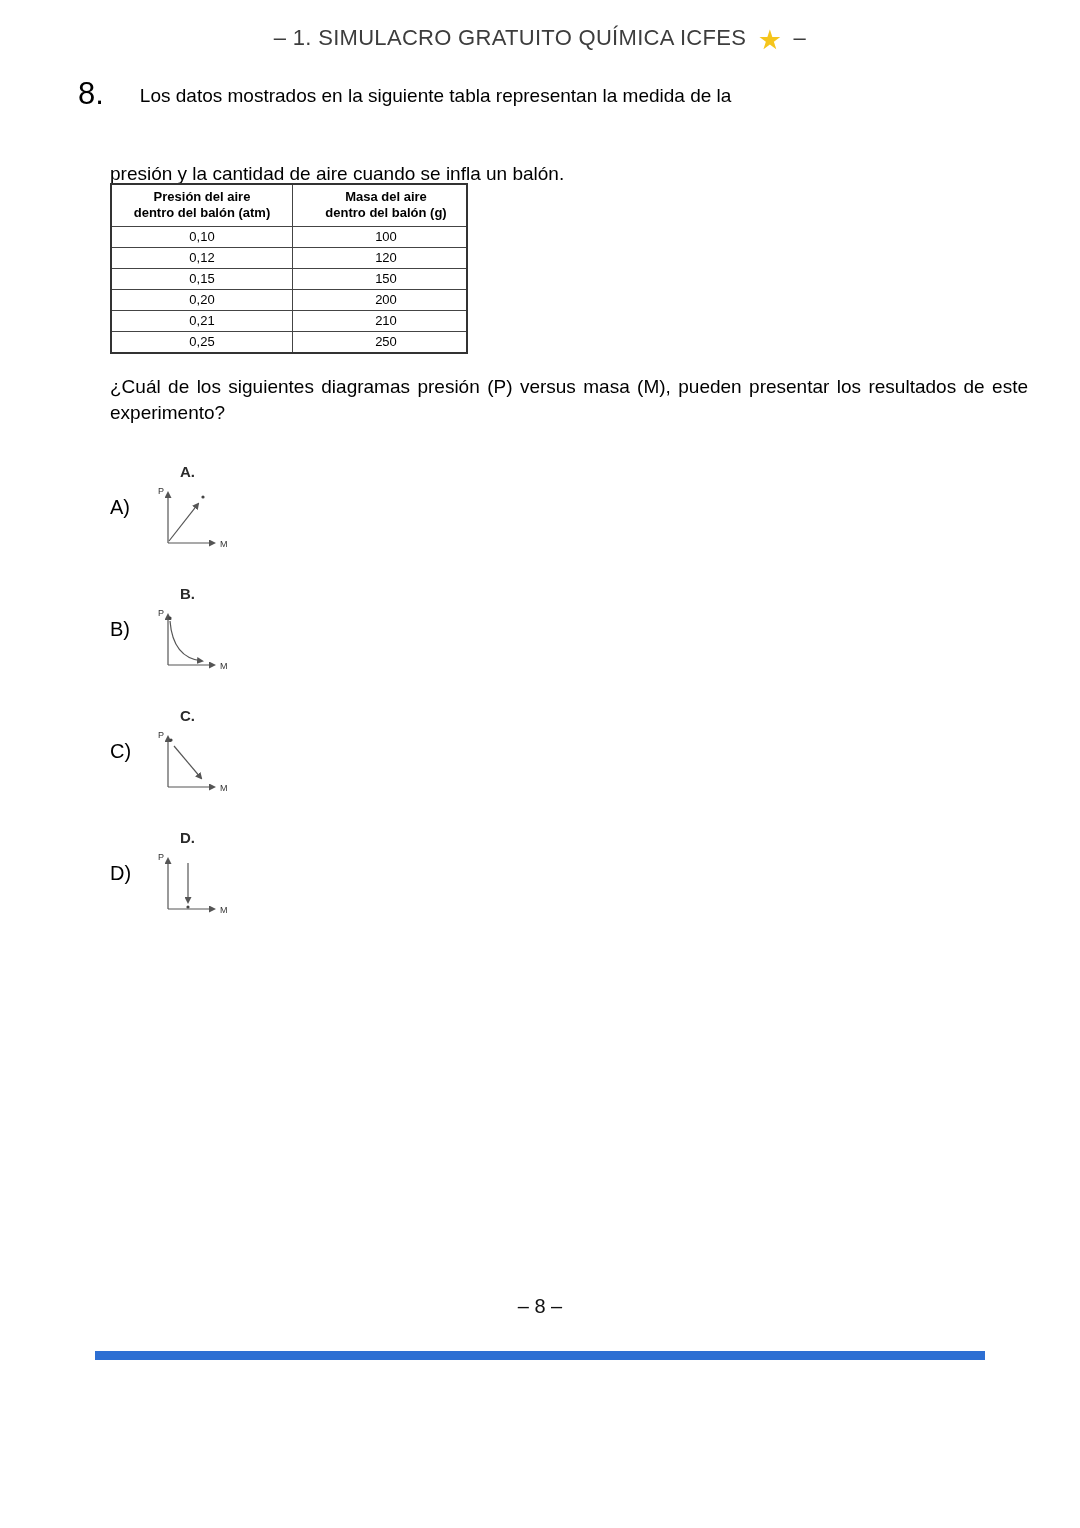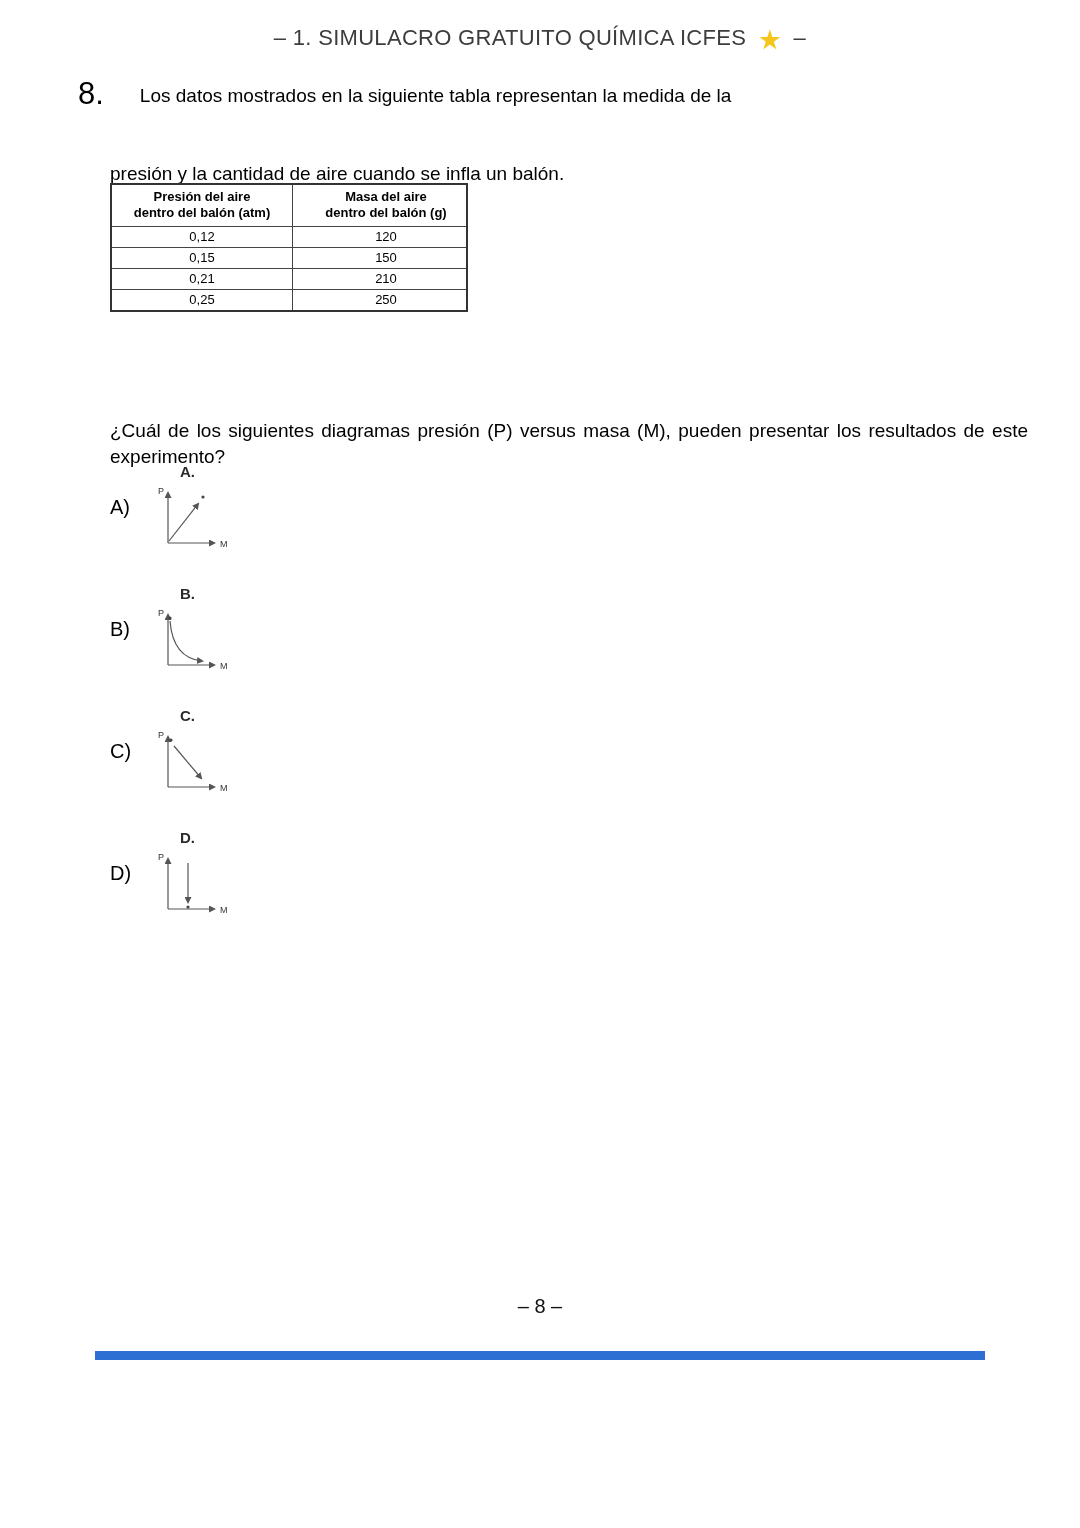--- a/index.html
+++ b/index.html
@@ -27,21 +27,21 @@
     border-collapse: collapse; font-size: 13px; border: 2px solid #333;
   }
   .data-table th, .data-table td { border: 1px solid #444; text-align: center; }
   .data-table th { font-weight: bold; padding: 4px 6px; line-height: 1.25; }
   .data-table td { padding: 2px 6px; height: 16px; }
   .data-table th:first-child, .data-table td:first-child { width: 168px; }
   .data-table th:last-child,  .data-table td:last-child  { width: 148px; padding-left: 19px; }
 
   .prompt {
     position: absolute; top: 374px; left: 110px; width: 918px;
-    font-size: 19px; line-height: 1.38; text-align: justify; margin-top: 44px;
+    font-size: 19px; line-height: 1.38; text-align: justify;
   }
 
   .options { position: absolute; top: 463px; left: 110px; }
   .option-block { display: flex; align-items: flex-start; margin-bottom: 27px; }
   .option-label { font-size: 20px; width: 42px; padding-top: 33px; }
   .diagram-title { font-size: 15px; font-weight: bold; color: #2b2b2b; margin-left: 28px; }
   .diagram svg { display: block; }
   svg text { font-family: "Liberation Sans", sans-serif; font-size: 9px; fill: #333; }
 
   .footer-page {
@@ -78,26 +78,34 @@
           <span>dentro del balón (atm)</span>
         </th>
         <th>
           <span>Masa del aire</span><br>
           <span>dentro del balón (g)</span>
         </th>
       </tr>
     </thead>
     <tbody>
       <tr>
+        <td>0,10</td>
+        <td>100</td>
+      </tr>
+      <tr>
         <td>0,12</td>
         <td>120</td>
       </tr>
       <tr>
         <td>0,15</td>
         <td>150</td>
+      </tr>
+      <tr>
+        <td>0,20</td>
+        <td>200</td>
       </tr>
       <tr>
         <td>0,21</td>
         <td>210</td>
       </tr>
       <tr>
         <td>0,25</td>
         <td>250</td>
       </tr>
     </tbody>

